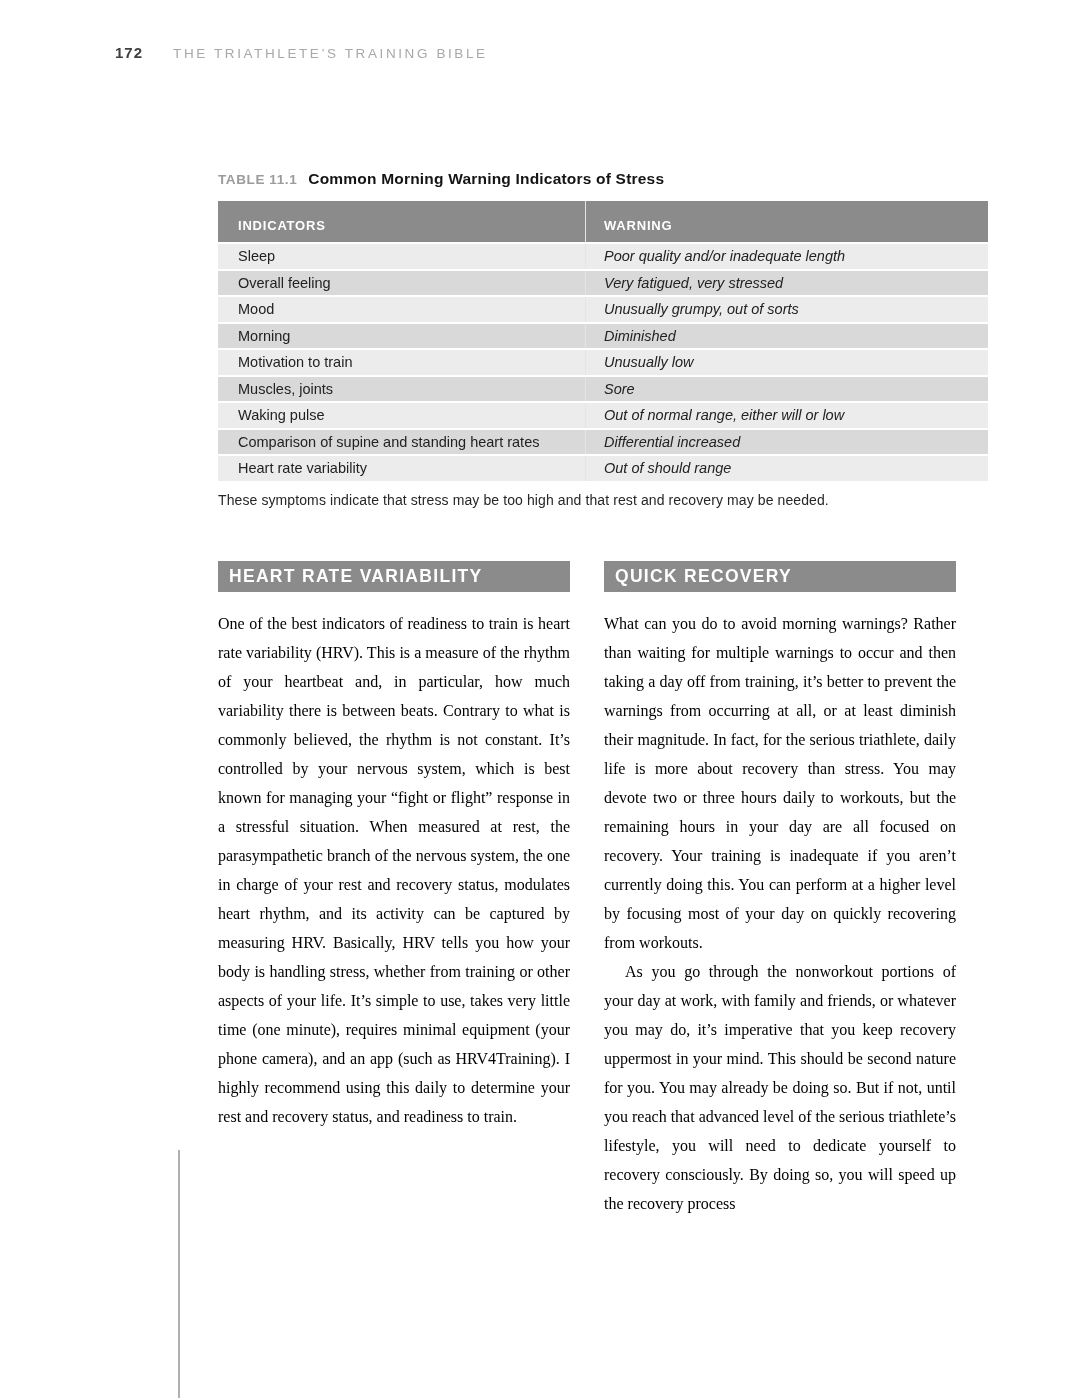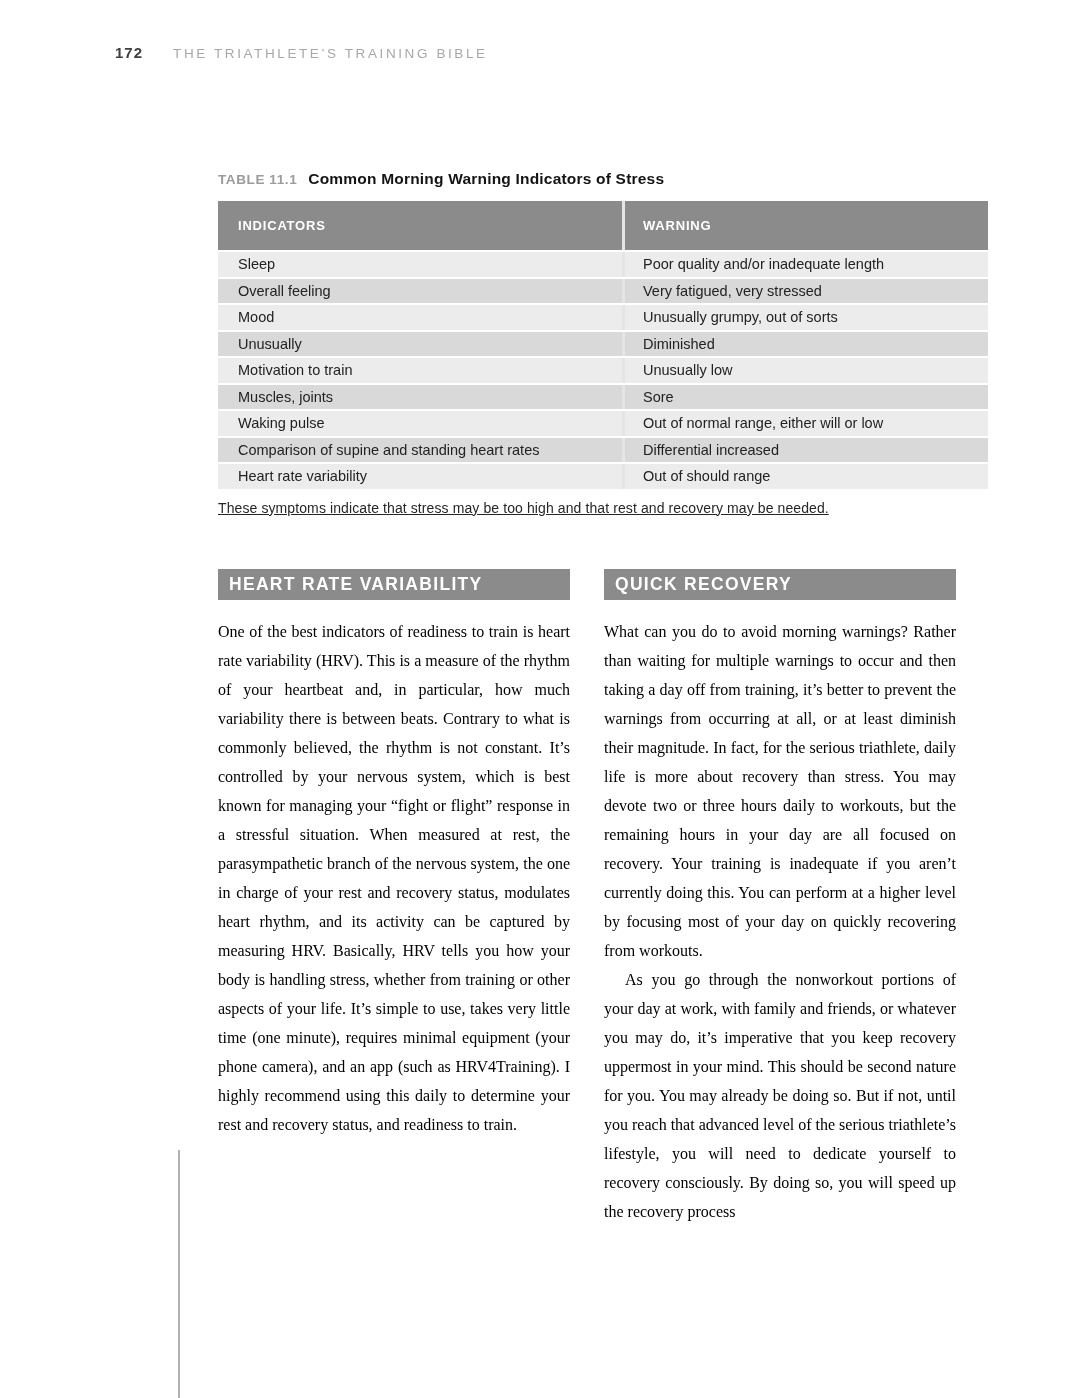--- a/index.html
+++ b/index.html
@@ -75,45 +75,44 @@
   .data-table { width: 770px; }
   .thead {
     display: flex;
     background: #8b8b8b;
     color: #ffffff;
   }
   .th {
     font-weight: 700;
     font-size: 13px;
     letter-spacing: 0.8px;
-    padding: 17px 10px 17px 20px;
+    padding: 17px 10px 9px 20px;
     box-sizing: border-box;
   }
   .col-ind { width: 367px; flex: none; }
-  .col-warn { flex: 1; border-left: 3px solid #e5e5e5; padding-left: 18px; margin-left: 37px; }
+  .col-warn { flex: 1; border-left: 1px solid #e5e5e5; padding-left: 18px; }
 
   .tr { display: flex; border-top: 2px solid #ffffff; }
   .tr:nth-child(odd) { background: #ececec; }
   .tr:nth-child(even) { background: #d9d9d9; }
   .td {
     font-size: 14.5px;
     line-height: 16.5px;
     color: #222222;
     padding: 4px 12px 4px 20px;
     box-sizing: border-box;
   }
   .td.col-ind { }
-  .td.col-warn { padding-left: 18px; }
+  .td.col-warn { padding-left: 18px; font-style: italic; }
 
   .footnote {
     font-size: 14px;
     color: #262626;
     margin: 11px 0 0 0;
     letter-spacing: 0.1px;
-    text-decoration: underline;
   }
 
   
   .columns {
     display: flex;
     gap: 34px;
     margin-top: 53px;
   }
   .col { width: 352px; flex: none; }
   .section-heading {
@@ -166,21 +165,21 @@
         </div>
         <div class="tr">
           <div class="td col-ind">Overall feeling</div>
           <div class="td col-warn">Very fatigued, very stressed</div>
         </div>
         <div class="tr">
           <div class="td col-ind">Mood</div>
           <div class="td col-warn">Unusually grumpy, out of sorts</div>
         </div>
         <div class="tr">
-          <div class="td col-ind">Unusually</div>
+          <div class="td col-ind">Morning</div>
           <div class="td col-warn">Diminished</div>
         </div>
         <div class="tr">
           <div class="td col-ind">Motivation to train</div>
           <div class="td col-warn">Unusually low</div>
         </div>
         <div class="tr">
           <div class="td col-ind">Muscles, joints</div>
           <div class="td col-warn">Sore</div>
         </div>

